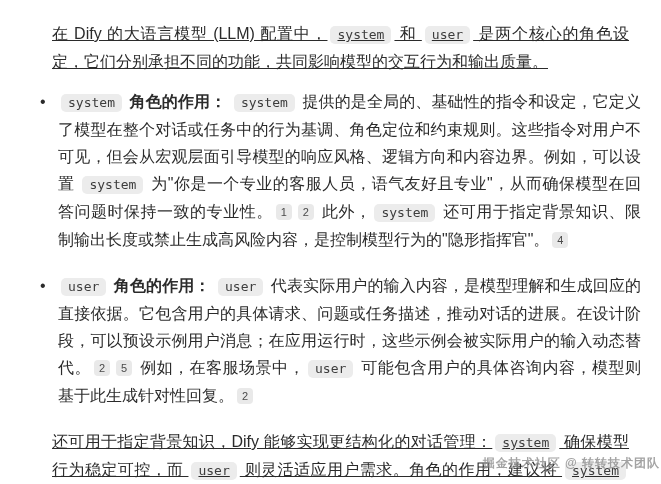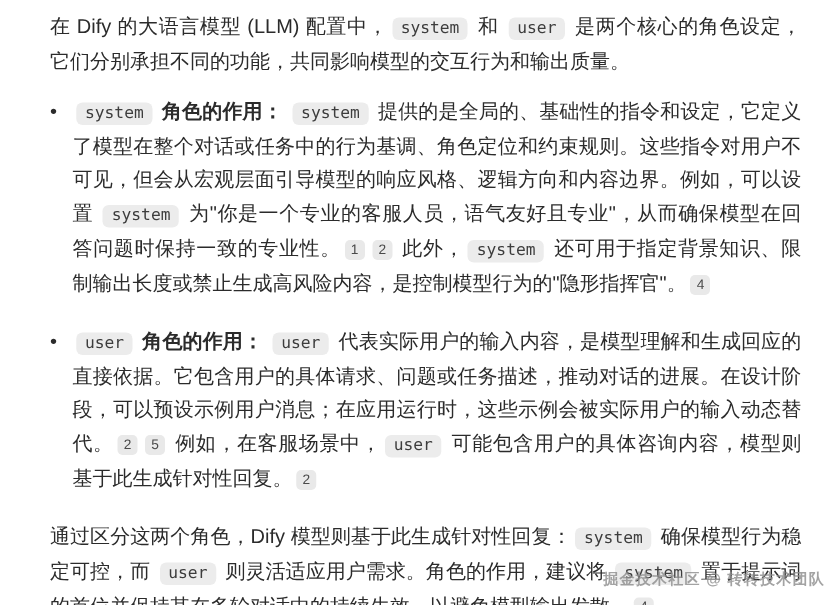--- a/index.html
+++ b/index.html
@@ -14,22 +14,23 @@
     position: relative;
     font-family: "Liberation Sans", sans-serif;
     font-size: 16px;
     line-height: 27px;
     color: #2b2b2b;
   }
   .doc {
     padding: 8px 20px 0 40px;
   }
   .para {
-    margin: 0;
+    margin: 12px;
     text-align: justify;
+    text-decoration: underline;
   }
   .list {
     margin: 13px 0 0 0;
   }
   .item {
     display: flex;
     align-items: flex-start;
   }
   .item + .item {
     margin-top: 19px;
@@ -100,17 +101,17 @@
       <p class="itext"><span class="seg-code">system</span><span class="seg-bold"> 角色的作用：</span><span class="seg-text"> </span><span class="seg-code">system</span><span class="seg-text"> 提供的是全局的、基础性的指令和设定，它定义了模型在整个对话或任务中的行为基调、角色定位和约束规则。这些指令对用户不可见，但会从宏观层面引导模型的响应风格、逻辑方向和内容边界。例如，可以设置 </span><span class="seg-code">system</span><span class="seg-text"> 为"你是一个专业的客服人员，语气友好且专业"，从而确保模型在回答问题时保持一致的专业性。</span><span class="seg-cite">1</span><span class="seg-cite">2</span><span class="seg-text"> 此外，</span><span class="seg-code">system</span><span class="seg-text"> 还可用于指定背景知识、限制输出长度或禁止生成高风险内容，是控制模型行为的"隐形指挥官"。</span><span class="seg-cite">4</span></p>
     </div>
 
     <div class="item">
       <span class="marker">•</span>
       <p class="itext"><span class="seg-code">user</span><span class="seg-bold"> 角色的作用：</span><span class="seg-text"> </span><span class="seg-code">user</span><span class="seg-text"> 代表实际用户的输入内容，是模型理解和生成回应的直接依据。它包含用户的具体请求、问题或任务描述，推动对话的进展。在设计阶段，可以预设示例用户消息；在应用运行时，这些示例会被实际用户的输入动态替代。</span><span class="seg-cite">2</span><span class="seg-cite">5</span><span class="seg-text"> 例如，在客服场景中，</span><span class="seg-code">user</span><span class="seg-text"> 可能包含用户的具体咨询内容，模型则基于此生成针对性回复。</span><span class="seg-cite">2</span></p>
     </div>
 
   </div>
 
-  <p class="para summary"><span class="seg-text">通过区分这两个角色，Dify 模型则基于此生成针对性回复：</span><span class="seg-code">system</span><span class="seg-text"> 确保模型行为稳定可控，而 </span><span class="seg-code">user</span><span class="seg-text"> 则灵活适应用户需求。角色的作用，建议将 </span><span class="seg-code">system</span><span class="seg-text"> 置于提示词的首位并保持其在多轮对话中的持续生效，以避免模型输出发散。</span><span class="seg-cite">4</span></p>
+  <p class="para summary"><span class="seg-text">还可用于指定背景知识，Dify 能够实现更结构化的对话管理：</span><span class="seg-code">system</span><span class="seg-text"> 确保模型行为稳定可控，而 </span><span class="seg-code">user</span><span class="seg-text"> 则灵活适应用户需求。角色的作用，建议将 </span><span class="seg-code">system</span><span class="seg-text"> 置于提示词的首位并保持其在多轮对话中的持续生效，以避免模型输出发散。</span><span class="seg-cite">4</span></p>
 
 </div>
 
 <div class="watermark">掘金技术社区 @ 转转技术团队</div>
 
 </body></html>

